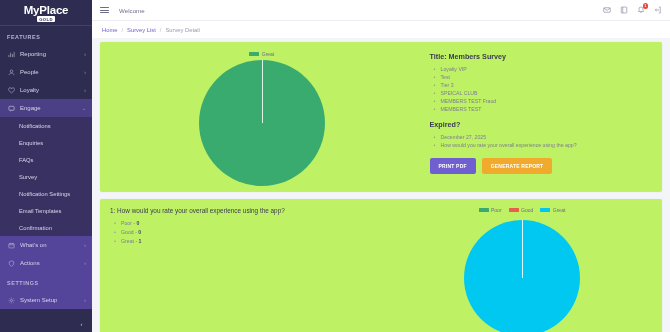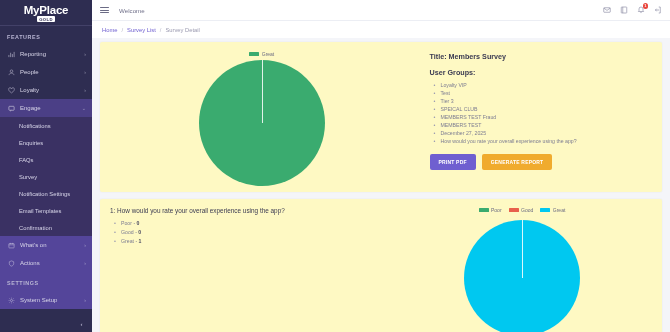--- a/index.html
+++ b/index.html
@@ -102,21 +102,21 @@
     display: flex; align-items: center; padding: 0 10px;
     border-top: 1px solid #eceef4;
     flex: 0 0 18px;
   }
   .crumb { font-size: 5.8px; color: #6f5fd0; cursor: pointer; }
   .crumb.cur { color: #9b9ab0; cursor: default; }
   .crumb-sep { font-size: 5.8px; color: #b9b9c9; margin: 0 4px; }
 
   .content { flex: 1; padding: 4px 8px 0 8px; overflow: hidden; }
   .card {
-    background: #fef9c3; border-radius: 2px;
+    background: #bef264; border-radius: 2px;
     box-shadow: 0 0 2px rgba(0,0,0,0.07);
     padding: 6px 10px;
   }
   .card-top { display: flex; min-height: 150px; }
 
   .chart-col {
     flex: 0 0 56%;
     display: flex; flex-direction: column; align-items: center;
     padding-top: 3px;
   }
@@ -336,30 +336,30 @@
               <span class="legend-swatch" style="background:#3aab6f"></span>
               <span class="legend-label">Great</span>
             </div>
           </div>
           <div class="pie pie1" style="background:#3aab6f"></div>
         </div>
 
         <div class="detail-col">
           <div class="d-h">Title: Members Survey</div>
 
-          <div class="d-h sp">User Groups:</div>
           <ul class="d-list">
             <li>Loyalty VIP</li>
             <li>Test</li>
             <li>Tier 3</li>
             <li>SPEICAL CLUB</li>
             <li>MEMBERS TEST Fraud</li>
             <li>MEMBERS TEST</li>
           </ul>
 
+          <div class="d-h sp">Expired?</div>
           <ul class="d-list">
             <li>December 27, 2025</li>
           </ul>
 
           <ul class="d-list">
             <li>How would you rate your overall experience using the app?</li>
           </ul>
 
           <div class="btn-row">
             <button class="btn btn-print">PRINT PDF</button>

